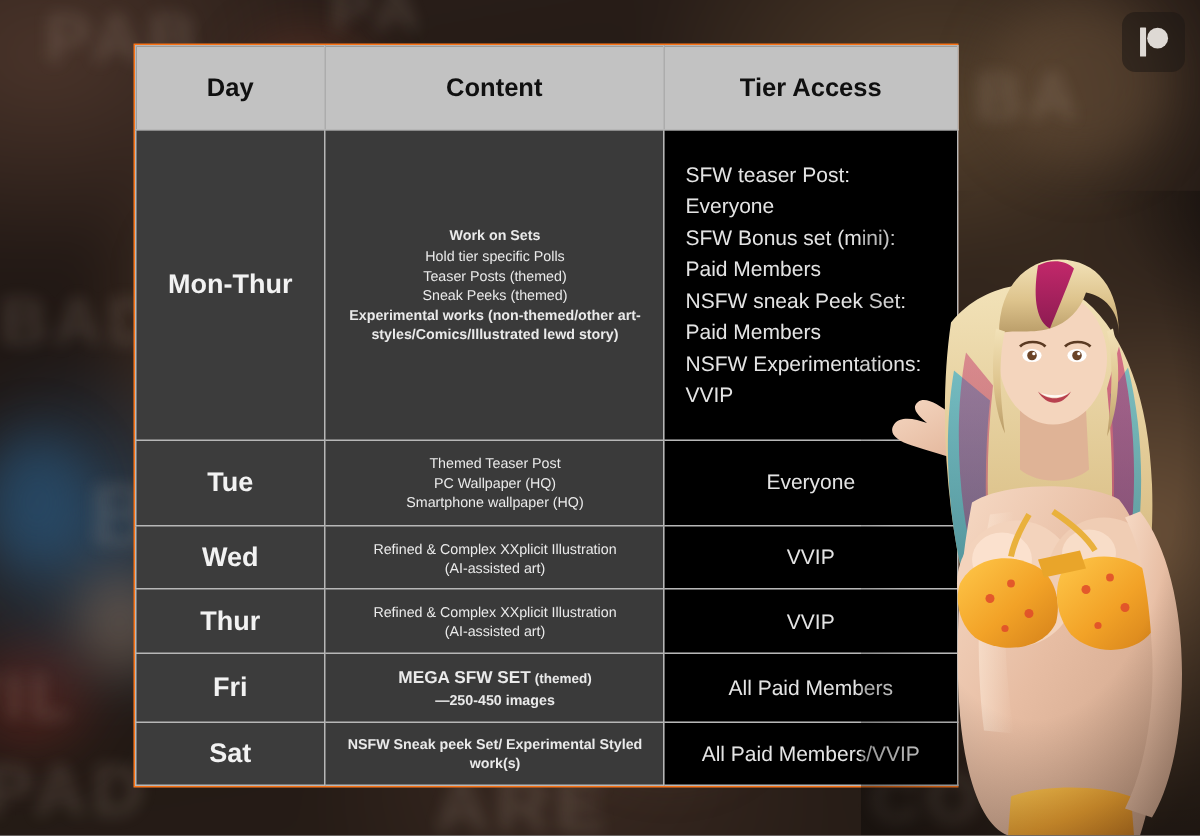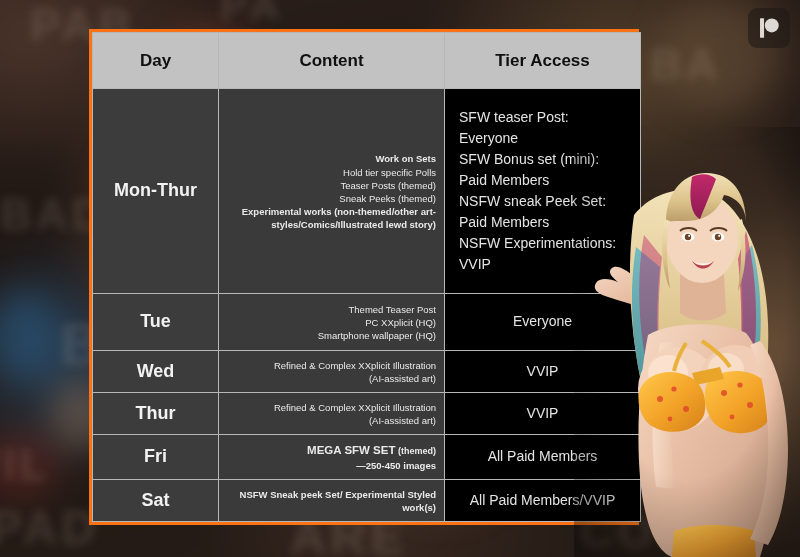--- a/index.html
+++ b/index.html
@@ -55,21 +55,21 @@
     border-radius: 9px;
     background: rgba(30, 24, 20, 0.55);
     display: flex; align-items: center; justify-content: center;
   }
 
   
   #schedule-wrap {
     position: absolute;
     left: 89px; top: 29px;
     width: 550px; height: 496px;
-    border: 3px solid #f97316;
+    border: 1px solid #f97316;
     background: #3b3b3b;
   }
   table.schedule {
     width: 100%; height: 100%;
     border-collapse: collapse;
     table-layout: fixed;
   }
   table.schedule th, table.schedule td {
     border: 1px solid #b7b7b7;
     vertical-align: middle;
@@ -92,21 +92,21 @@
     font-size: 18px;
     font-weight: bold;
     text-align: center;
   }
   td.content-cell {
     background: #3a3a3a;
     color: #eaeaea;
     font-size: 9.5px;
     line-height: 1.38;
     padding: 6px 8px 4px 9px;
-    text-align: right;
+    text-align: center;
   }
   td.tier-cell {
     background: #000000;
     color: #e4e4e4;
     font-size: 14px;
     line-height: 1.5;
     padding: 6px 10px;
   }
   td.tier-cell.tier-center { text-align: center; }
   td.tier-cell.tier-left   { text-align: left; padding-left: 14px; }
@@ -187,21 +187,21 @@
               <span class="ln">SFW teaser Post: Everyone</span>
               <span class="ln">SFW Bonus set (mini): Paid Members</span>
               <span class="ln">NSFW sneak Peek Set: Paid Members</span>
               <span class="ln">NSFW Experimentations: VVIP</span>
             </td>
           </tr>
           <tr>
             <td class="day-cell">Tue</td>
             <td class="content-cell">
               <span class="ln">Themed Teaser Post</span>
-              <span class="ln">PC XXplicit (HQ)</span>
+              <span class="ln">PC Wallpaper (HQ)</span>
               <span class="ln">Smartphone wallpaper (HQ)</span>
             </td>
             <td class="tier-cell tier-center">
               <span class="ln">Everyone</span>
             </td>
           </tr>
           <tr>
             <td class="day-cell">Wed</td>
             <td class="content-cell">
               <span class="ln">Refined &amp; Complex XXplicit Illustration</span>

